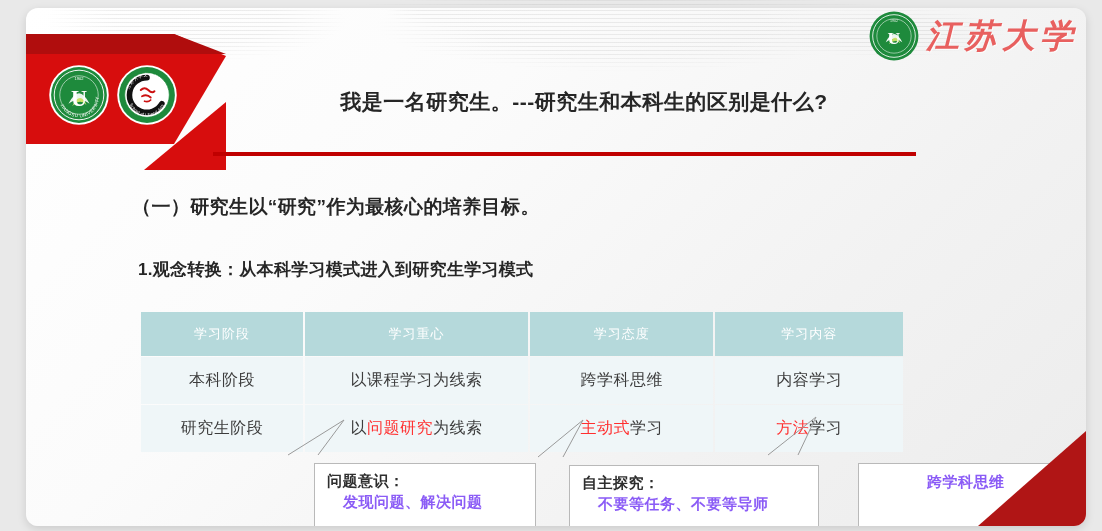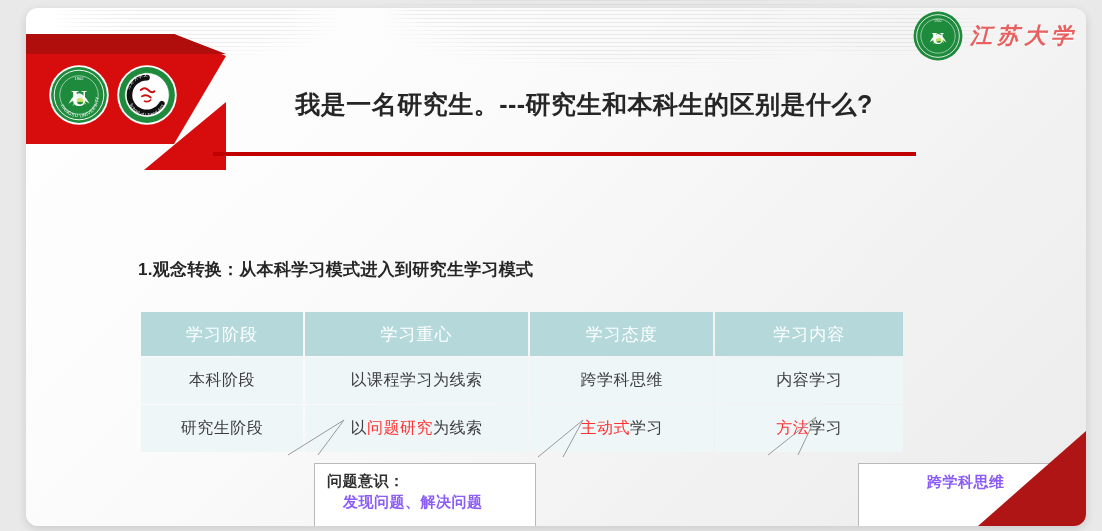--- a/index.html
+++ b/index.html
@@ -106,21 +106,21 @@
   }
   .logo-ju { left: 22px; }
   .logo-sla { left: 90px; }
 
   
   .header-title {
     position: absolute;
     left: 213px; top: 80px;
     width: 690px;
     text-align: center;
-    font-size: 25px;
+    font-size: 21px;
     font-weight: bold;
     color: #262626;
     letter-spacing: 0.5px;
     white-space: nowrap;
   }
   .title-rule {
     position: absolute;
     left: 187px; top: 144px;
     width: 703px; height: 4px;
     background: #c00000;
@@ -129,21 +129,21 @@
   
   .univ-mark {
     position: absolute;
     right: 8px; top: 2px;
     display: flex;
     align-items: center;
     gap: 6px;
   }
   .univ-name {
     font-family: "Liberation Serif", "DejaVu Serif", serif;
-    font-size: 22px;
+    font-size: 33px;
     font-weight: bold;
     font-style: italic;
     color: #e8605f;
     letter-spacing: 5px;
     text-shadow: 1px 1px 0 rgba(255,255,255,0.75);
   }
 
   
   .h-section {
     position: absolute;
@@ -170,21 +170,21 @@
     left: 113px; top: 303px;
     width: 766px;
     border-collapse: separate;
     border-spacing: 2px 1px;
     font-family: "Liberation Serif", "DejaVu Serif", serif;
   }
   .tbl th {
     background: #b5d9db;
     color: #ffffff;
     font-weight: normal;
-    font-size: 17px;
+    font-size: 13px;
     height: 42px;
     text-align: center;
     letter-spacing: 1px;
   }
   .tbl td {
     background: #eff6f8;
     color: #3d3d3d;
     font-size: 16px;
     height: 45px;
     text-align: center;
@@ -298,20 +298,21 @@
         <path id="slaArcB" d="M20 54 A30 30 0 0 0 80 54" fill="none"></path>
         <text font-family="Liberation Sans, sans-serif" font-size="6.5" fill="#ffffff" letter-spacing="0.4">
           <textPath href="#slaArcB" startOffset="12%">School of Liberal Arts</textPath>
         </text>
       </svg>
     </div>
 
     <div class="header-title">我是一名研究生。---研究生和本科生的区别是什么?</div>
     <div class="title-rule"></div>
 
+    <div class="h-section">（一）研究生以“研究”作为最核心的培养目标。</div>
     <div class="h-sub">1.观念转换：从本科学习模式进入到研究生学习模式</div>
 
     <table class="tbl">
       <colgroup>
           <col class="c1">
           <col class="c2">
           <col class="c3">
           <col class="c4">
         </colgroup>
       <thead>
@@ -347,20 +348,24 @@
         <path d="M790 409 L742 447"></path>
         <path d="M790 409 L772 447"></path>
       </g>
     </svg>
 
     <div class="callout co1">
       <div class="l1">问题意识：</div>
       <div class="l2">发现问题、解决问题</div>
     </div>
 
+    <div class="callout co2">
+      <div class="l1">自主探究：</div>
+      <div class="l2">不要等任务、不要等导师</div>
+    </div>
 
     <div class="callout co3">
       <div class="l2">跨学科思维</div>
     </div>
 
     <div class="corner-tri"></div>
 
   </div>
 </div>
 

